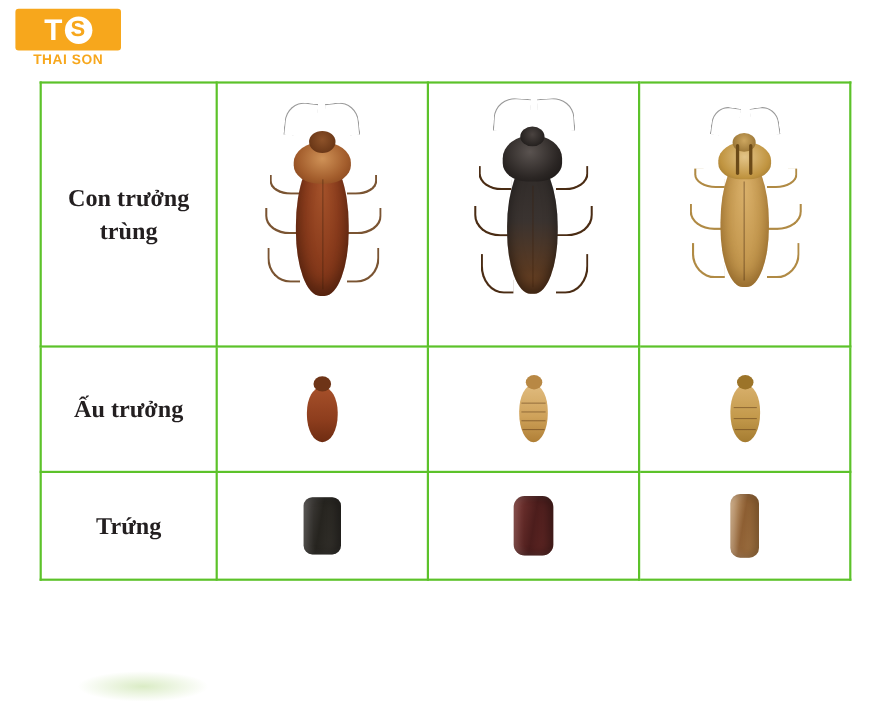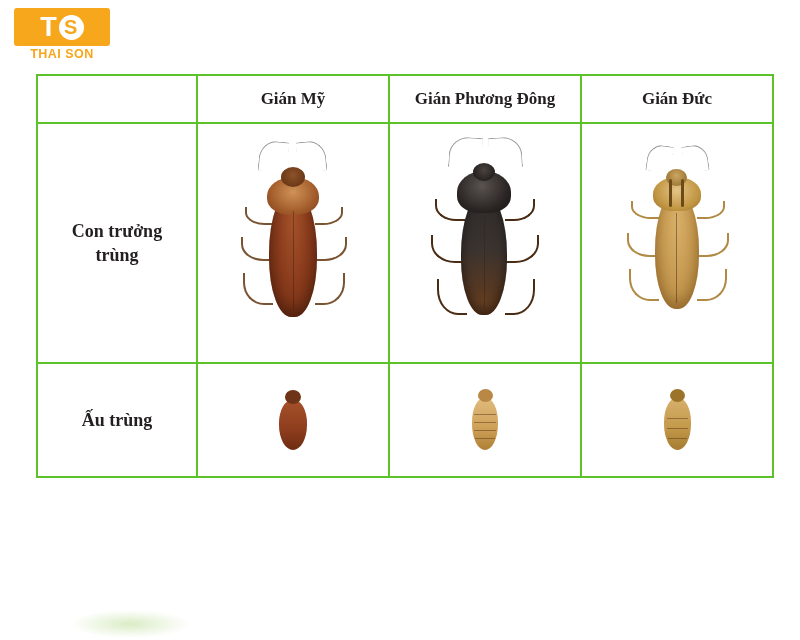--- a/index.html
+++ b/index.html
@@ -93,21 +93,21 @@
   .hdr-row td { height: 46px; }
   .hdr-text {
     font-family: "Liberation Serif", serif;
     font-weight: bold;
     font-size: 17px;
     color: #231f20;
   }
   .row-label {
     font-family: "Liberation Serif", serif;
     font-weight: bold;
-    font-size: 18px;
+    font-size: 22px;
     color: #231f20;
     line-height: 1.35;
   }
   .adult-row td { height: 238px; }
   .nymph-row td { height: 112px; }
   .egg-row td   { height: 96px; }
 
   .cell-inner {
     display: flex;
     align-items: center;
@@ -289,34 +289,20 @@
   <div class="logo-letters">
     <span>T</span>
       <span class="s-mark">S</span>
   </div>
   <div class="logo-text">THAI SON</div>
 </div>
 
 <table id="compare-table">
   <tbody>
 
-    <tr class="hdr-row">
-      <td class="col-label">
-        <span class="hdr-text"></span>
-      </td>
-      <td class="col-spec">
-        <span class="hdr-text">Gián Mỹ</span>
-      </td>
-      <td class="col-spec">
-        <span class="hdr-text">Gián Phương Đông</span>
-      </td>
-      <td class="col-spec">
-        <span class="hdr-text">Gián Đức</span>
-      </td>
-    </tr>
 
     <tr class="adult-row">
       <td class="col-label">
         <div class="row-label">
           <div>Con trưởng</div>
           <div>trùng</div>
         </div>
       </td>
 
       <td class="col-spec">
@@ -374,21 +360,21 @@
             <span class="stripe" style="left:44px;"></span>
             <span class="stripe" style="left:56px;"></span>
             <span class="wing-split" style="left:51px; top:70px; height:90px;"></span>
           </div>
         </div>
       </td>
     </tr>
 
     <tr class="nymph-row">
       <td class="col-label">
-        <span class="row-label">Ấu trùng</span>
+        <span class="row-label">Ấu trưởng</span>
       </td>
 
       <td class="col-spec">
         <div class="cell-inner">
           <div class="nymph nymph-am" style="width:56px;height:92px;">
             <span class="antenna" style="left:12px; top:2px; width:16px; height:16px;"></span>
             <span class="antenna" style="left:30px; top:2px; width:16px; height:16px; transform:scaleX(-1);"></span>
             <span class="leg" style="left:2px; top:34px; width:14px; height:10px; border-left-color:#8d4a22; border-bottom-color:#8d4a22;"></span>
             <span class="leg" style="left:40px; top:34px; width:14px; height:10px; transform:scaleX(-1); border-left-color:#8d4a22; border-bottom-color:#8d4a22;"></span>
             <span class="leg" style="left:0px; top:50px; width:16px; height:14px; border-left-color:#8d4a22; border-bottom-color:#8d4a22;"></span>
@@ -436,16 +422,36 @@
             <span class="nbody"></span>
             <span class="nhead"></span>
             <span class="segment" style="left:18px; top:44px; width:21px;"></span>
             <span class="segment" style="left:18px; top:54px; width:21px;"></span>
             <span class="segment" style="left:19px; top:64px; width:19px;"></span>
           </div>
         </div>
       </td>
     </tr>
 
+    <tr class="egg-row">
+      <td class="col-label">
+        <span class="row-label">Trứng</span>
+      </td>
+      <td class="col-spec">
+        <div class="cell-inner">
+          <div class="ootheca ooth-am"></div>
+        </div>
+      </td>
+      <td class="col-spec">
+        <div class="cell-inner">
+          <div class="ootheca ooth-or"></div>
+        </div>
+      </td>
+      <td class="col-spec">
+        <div class="cell-inner">
+          <div class="ootheca ooth-ge"></div>
+        </div>
+      </td>
+    </tr>
   </tbody>
 </table>
 
 <div id="bottom-decoration"></div>
 
 </body></html>

